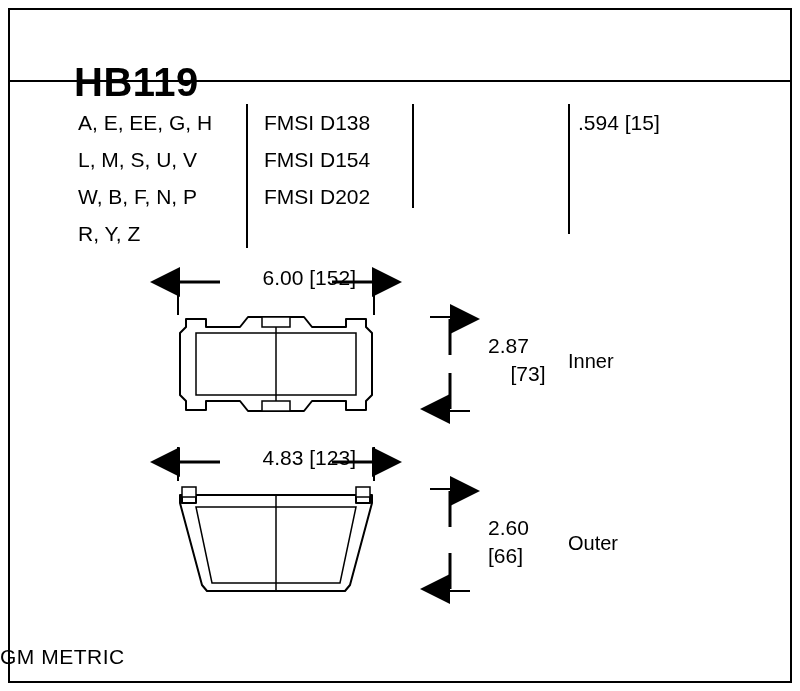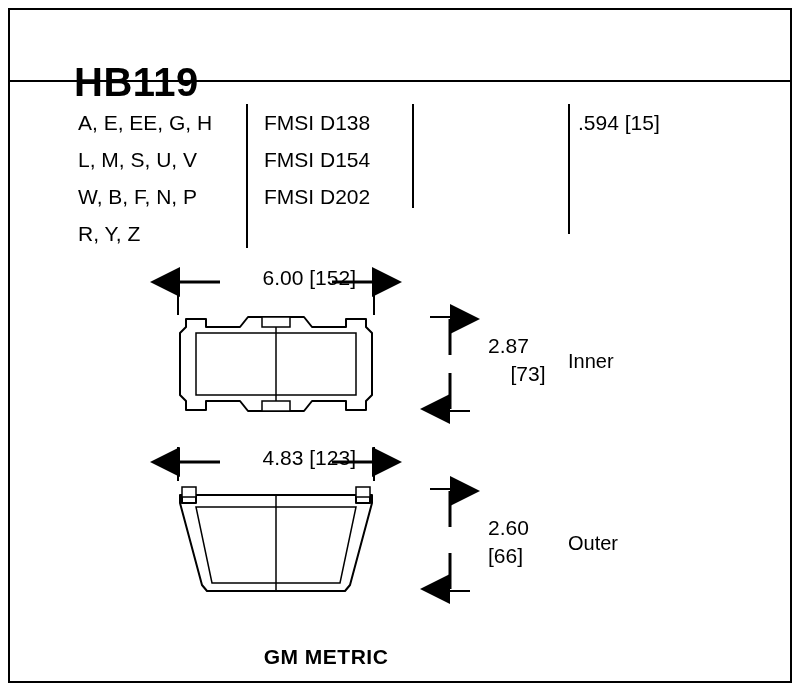--- a/index.html
+++ b/index.html
@@ -108,23 +108,23 @@
     font-size: 20px;
     font-weight: normal;
     line-height: 24px;
     white-space: nowrap;
   }
   .footer-title {
     position: absolute;
     left: 0;
     top: 645px;
     width: 652px;
-    text-align: center;
+    text-align: left;
     font-size: 21px;
-    font-weight: bold;
+    font-weight: normal;
     letter-spacing: 0.5px;
   }
   svg { display: block; }
 </style>
 </head>
 <body>
 
 <div id="sheet">
 
   <div class="outer-frame"></div>

